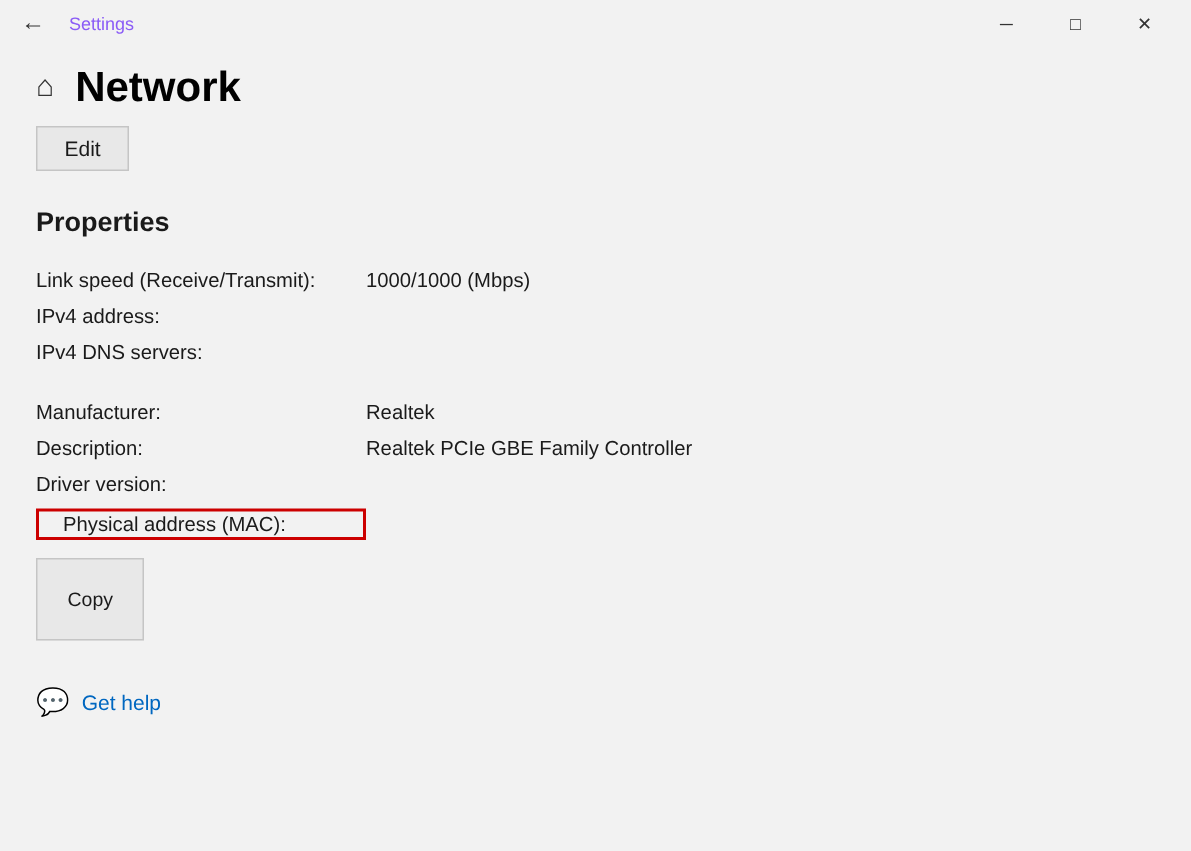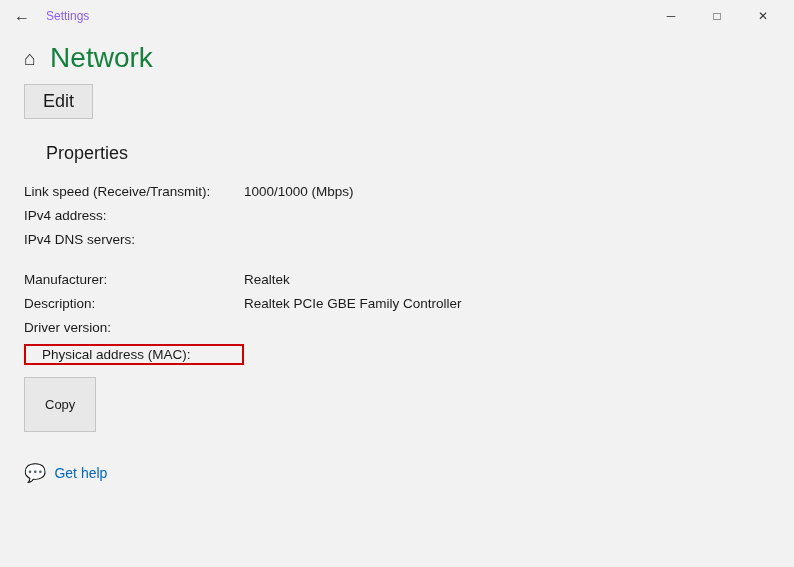--- a/index.html
+++ b/index.html
@@ -75,42 +75,41 @@
       padding-top: 10px;
     }
 
     .home-icon {
       font-size: 20px;
       color: #333;
     }
 
     .page-title {
       font-size: 28px;
-      font-weight: 400;
-      color: #15803d;
+      font-weight: 700;
+      color: #000000;
     }
 
     .edit-btn {
       display: inline-block;
       padding: 6px 18px;
       background: #e8e8e8;
       border: 1px solid #c5c5c5;
-      font-size: 18px;
+      font-size: 14px;
       cursor: pointer;
       color: #1a1a1a;
       margin-bottom: 24px;
       font-family: 'Segoe UI', Tahoma, Geneva, Verdana, sans-serif;
     }
 
     .section-title {
       font-size: 18px;
-      font-weight: 400;
+      font-weight: 700;
       color: #1a1a1a;
       margin-bottom: 16px;
-      margin-left: 22px;
     }
 
     .property-row {
       display: flex;
       align-items: flex-start;
       padding: 4px 0;
       min-height: 24px;
     }
 
     .property-label {

